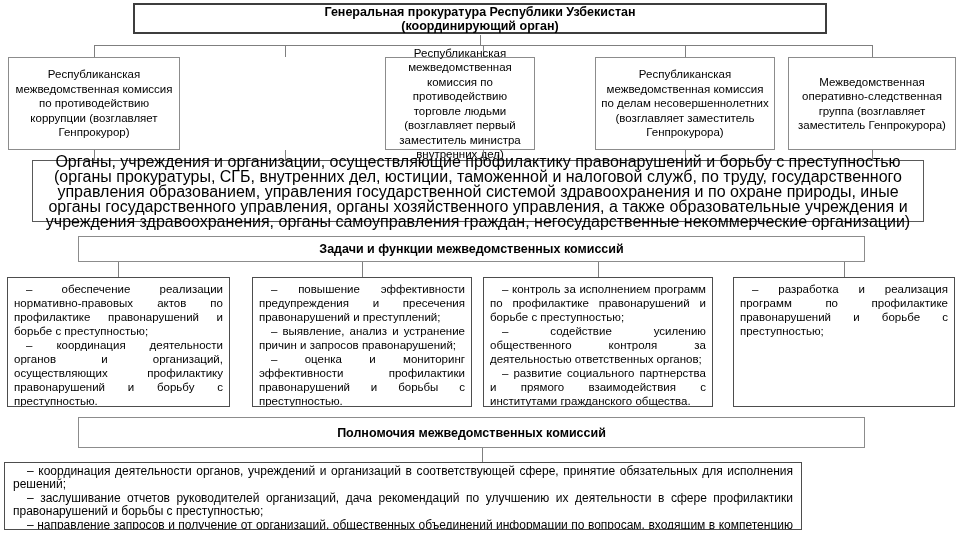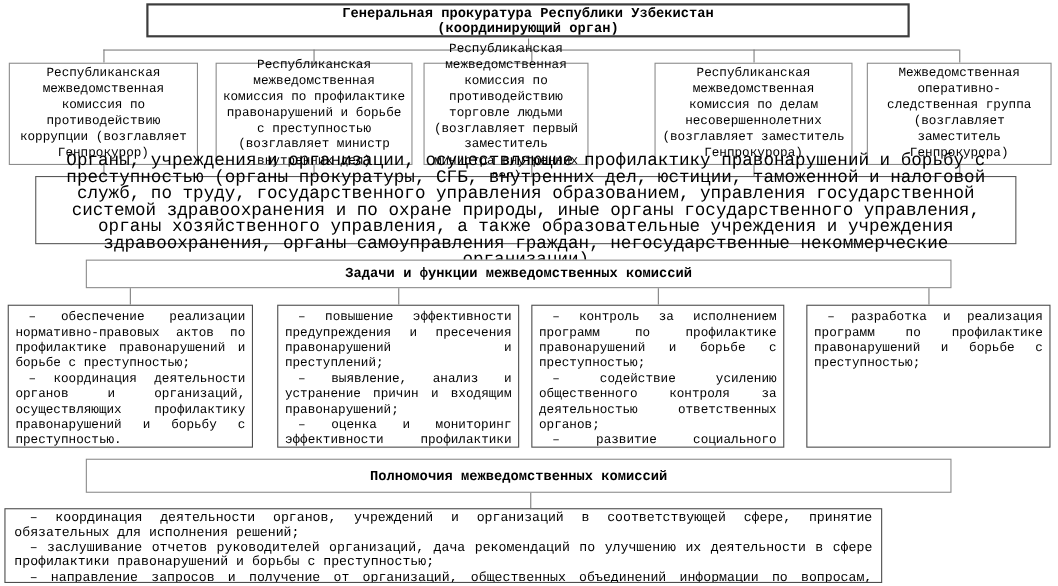--- a/index.html
+++ b/index.html
@@ -1,19 +1,19 @@
 <!DOCTYPE html>
 <html><head>
 <meta charset="utf-8">
 <style>
   html,body{margin:0;padding:0;background:#ffffff;}
   *{box-sizing:border-box;}
   .canvas{
     position:relative;width:962px;height:533px;background:#ffffff;
-    font-family:Liberation Mono, monospace;color:#000;
+    font-family:Liberation Sans, sans-serif;color:#000;
     overflow:hidden;
   }
   .box{position:absolute;background:#fff;border:1px solid #7f7f7f;}
   .top-box{
     left:133px;top:3px;width:694px;height:31px;
     border:2px solid #3d3d3d;
     display:flex;flex-direction:column;justify-content:center;align-items:center;
     font-weight:bold;font-size:12.5px;line-height:14px;text-align:center;
   }
   .commission{
@@ -62,23 +62,20 @@
   <div class="hline" style="left:94px;top:45px;width:778px"></div>
   <div class="vline" style="left:94px;top:45px;height:12px"></div>
   <div class="vline" style="left:285px;top:45px;height:12px"></div>
   <div class="vline" style="left:483px;top:45px;height:12px"></div>
   <div class="vline" style="left:685px;top:45px;height:12px"></div>
   <div class="vline" style="left:872px;top:45px;height:12px"></div>
 
   <div class="box commission" style="left:8px;width:172px">
     <span>Республиканская межведомственная комиссия по противодействию коррупции (возглавляет Генпрокурор)</span>
   </div>
-  <div class="box commission" style="left:196px;width:179px">
-    <span>Республиканская межведомственная комиссия по профилактике правонарушений и борьбе с преступностью (возглавляет министр внутренних дел)</span>
-  </div>
   <div class="box commission" style="left:385px;width:150px">
     <span>Республиканская межведомственная комиссия по противодействию торговле людьми (возглавляет первый заместитель министра внутренних дел)</span>
   </div>
   <div class="box commission" style="left:595px;width:180px">
     <span>Республиканская межведомственная комиссия по делам несовершеннолетних (возглавляет заместитель Генпрокурора)</span>
   </div>
   <div class="box commission" style="left:788px;width:168px">
     <span>Межведомственная оперативно-следственная группа (возглавляет заместитель Генпрокурора)</span>
   </div>
 
@@ -100,21 +97,21 @@
   <div class="vline" style="left:362px;top:262px;height:15px"></div>
   <div class="vline" style="left:598px;top:262px;height:15px"></div>
   <div class="vline" style="left:844px;top:262px;height:15px"></div>
 
   <div class="box task-box" style="left:7px;width:223px">
     <p>– обеспечение реализации нормативно-правовых актов по профилактике правонарушений и борьбе с преступностью;</p>
     <p>– координация деятельности органов и организаций, осуществляющих профилактику правонарушений и борьбу с преступностью.</p>
   </div>
   <div class="box task-box" style="left:252px;width:220px">
     <p>– повышение эффективности предупреждения и пресечения правонарушений и преступлений;</p>
-    <p>– выявление, анализ и устранение причин и входящим правонарушений;</p>
+    <p>– выявление, анализ и устранение причин и запросов правонарушений;</p>
     <p>– оценка и мониторинг эффективности профилактики правонарушений и борьбы с преступностью.</p>
   </div>
   <div class="box task-box" style="left:483px;width:230px">
     <p>– контроль за исполнением программ по профилактике правонарушений и борьбе с преступностью;</p>
     <p>– содействие усилению общественного контроля за деятельностью ответственных органов;</p>
     <p>– развитие социального партнерства и прямого взаимодействия с институтами гражданского общества.</p>
   </div>
   <div class="box task-box" style="left:733px;width:222px">
     <p>– разработка и реализация программ по профилактике правонарушений и борьбе с преступностью;</p>
   </div>

